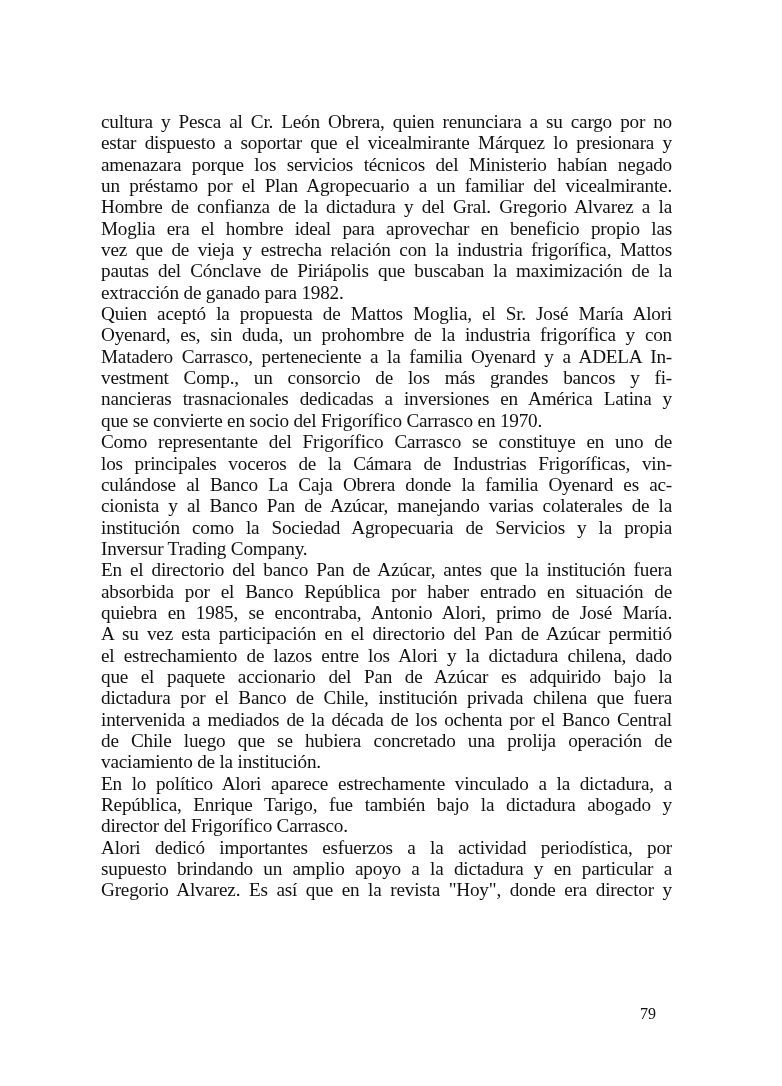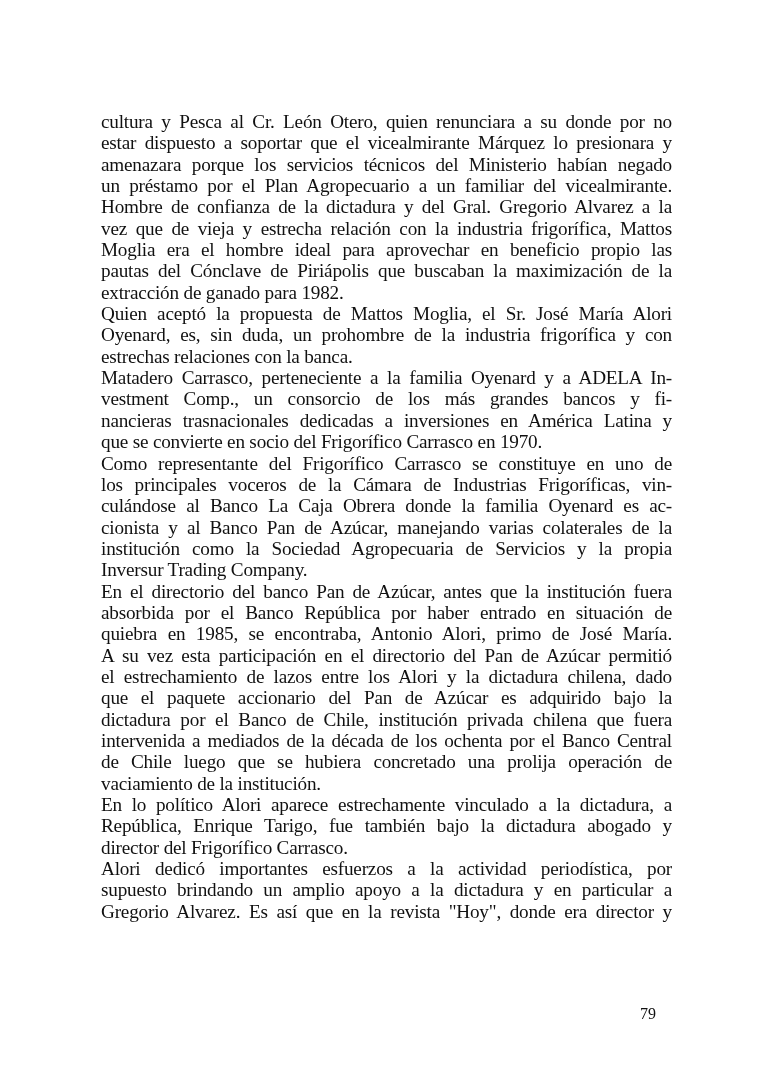--- a/index.html
+++ b/index.html
@@ -52,34 +52,33 @@
       font-size: 16px;
       color: #111111;
     }
   </style>
 </head>
 <body>
 
 <div class="page">
   <div class="text-block" id="text-block">
       <div>
-        <span class="line">cultura y Pesca al Cr. León Otero, quien renunciara a su donde por no</span>
+        <span class="line">cultura y Pesca al Cr. León Obrera, quien renunciara a su cargo por no</span>
         <span class="line">estar dispuesto a soportar que el vicealmirante Márquez lo presionara y</span>
         <span class="line">amenazara porque los servicios técnicos del Ministerio habían negado</span>
         <span class="line">un préstamo por el Plan Agropecuario a un familiar del vicealmirante.</span>
         <span class="line">Hombre de confianza de la dictadura y del Gral. Gregorio Alvarez a la</span>
+        <span class="line">Moglia era el hombre ideal para aprovechar en beneficio propio las</span>
         <span class="line">vez que de vieja y estrecha  relación con la industria frigorífica, Mattos</span>
-        <span class="line">Moglia era el hombre ideal para aprovechar en beneficio propio las</span>
         <span class="line">pautas del Cónclave de Piriápolis que buscaban la maximización de la</span>
         <span class="line last">extracción de ganado para 1982.</span>
       </div>
       <div>
         <span class="line">Quien aceptó la propuesta de Mattos Moglia, el Sr. José María Alori</span>
         <span class="line">Oyenard, es, sin duda, un prohombre de la industria frigorífica y con</span>
-        <span class="line last">estrechas relaciones con la banca.</span>
       </div>
       <div>
         <span class="line">Matadero Carrasco, perteneciente a la familia Oyenard y a ADELA In-</span>
         <span class="line">vestment Comp., un consorcio de los más grandes bancos y fi-</span>
         <span class="line">nancieras trasnacionales dedicadas a inversiones en América Latina y</span>
         <span class="line last">que se convierte en socio del Frigorífico Carrasco en 1970.</span>
       </div>
       <div>
         <span class="line">Como representante del Frigorífico Carrasco se constituye en uno de</span>
         <span class="line">los principales voceros de la Cámara de Industrias Frigoríficas, vin-</span>

